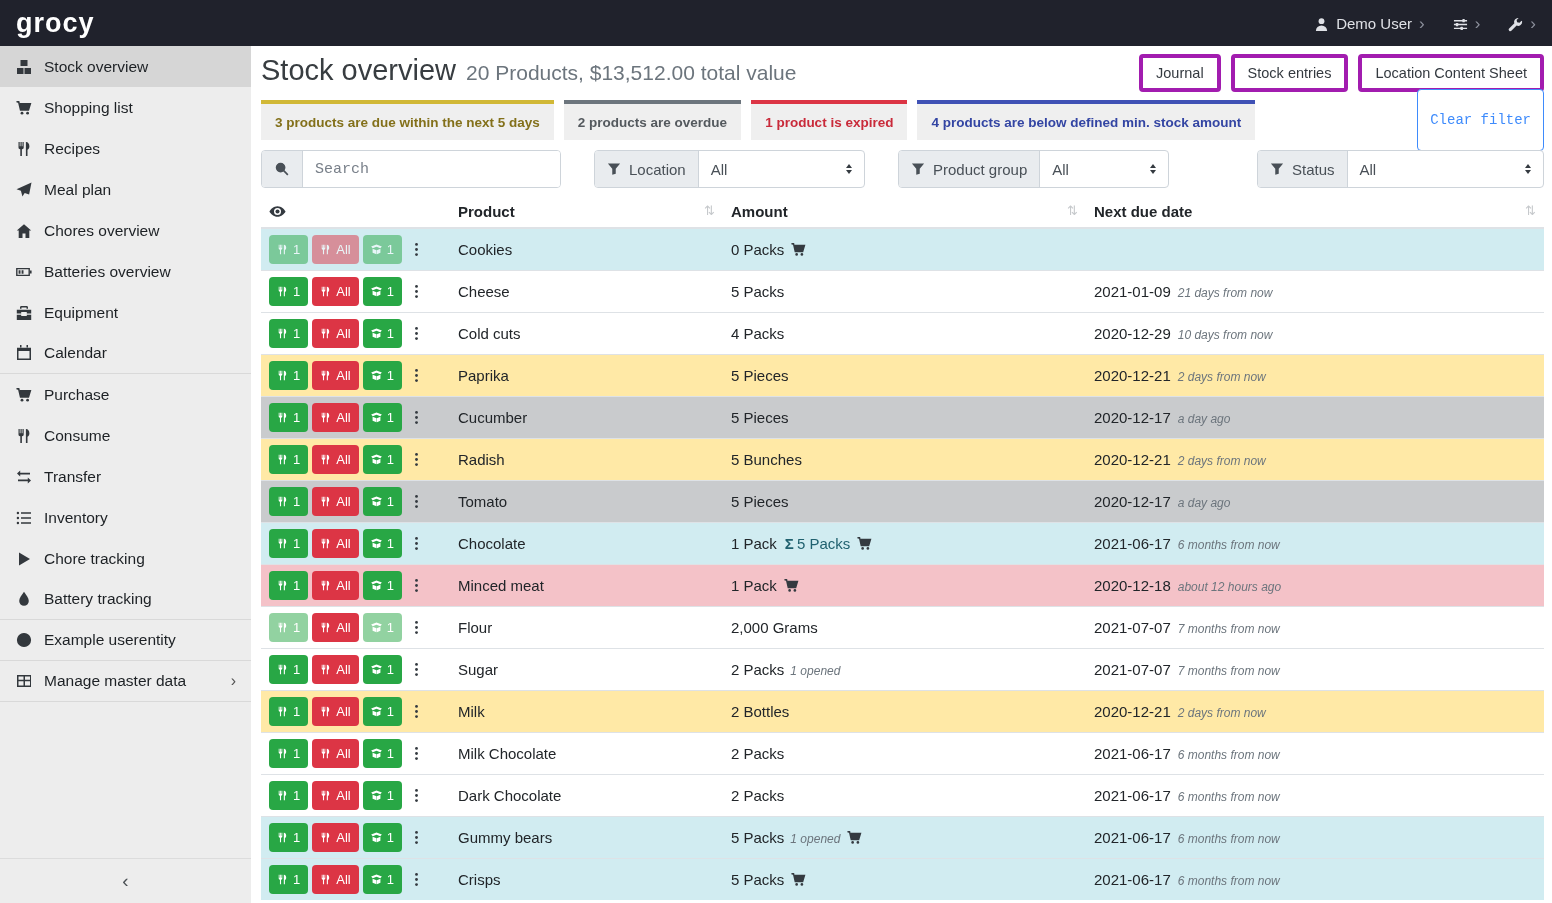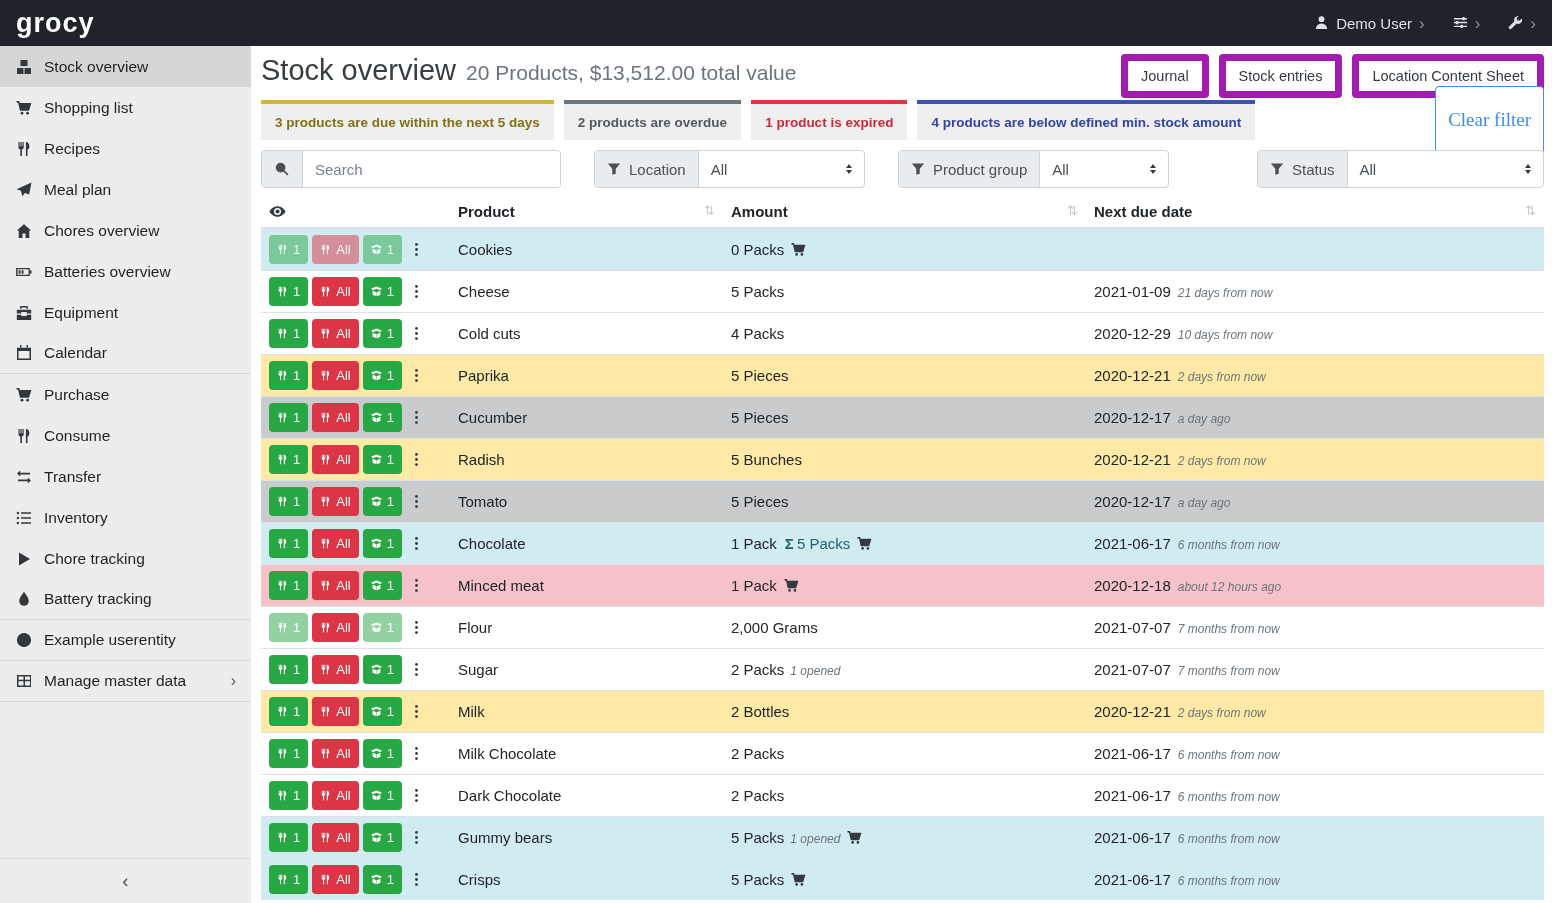--- a/index.html
+++ b/index.html
@@ -3,52 +3,52 @@
 <meta charset="utf-8">
 <style>
   *{box-sizing:border-box;margin:0;padding:0}
   html,body{width:1552px;height:903px;overflow:hidden}
   body{font-family:"Liberation Sans",sans-serif;font-size:15px;color:#212529;background:#fff}
   .icon svg{width:1em;height:1em;display:block;fill:currentColor}
   
   .topbar{height:46px;background:var(--topbar-bg);display:flex;align-items:center;justify-content:space-between;padding:0 16px}
   .logo{color:#fff;font-size:27px;font-weight:bold;letter-spacing:1px;cursor:pointer}
   .topbar-right{display:flex;align-items:center;gap:28px;color:#dfe1e6}
-  .topbar-item{display:flex;align-items:flex-start;gap:7px;cursor:pointer;font-size:15px}
+  .topbar-item{display:flex;align-items:flex-end;gap:7px;cursor:pointer;font-size:15px}
   .topbar-item .icon{font-size:15px}
   .chev{color:#8d919d;font-size:17px;line-height:1}
   
   .layout{display:flex;height:857px}
   .sidebar{width:251px;background:var(--sidebar-bg);position:relative;flex:none}
   .side-item{display:flex;align-items:center;gap:11px;height:41px;padding:0 15px;font-size:15.5px;color:#1d2125;cursor:pointer}
   .side-item .icon{font-size:16px;color:#33383d;width:18px;display:flex;justify-content:center}
   .side-item.active{background:var(--sidebar-active)}
   .side-item.divider-after{border-bottom:1px solid #d9d9d9}
   .side-item .item-chev{margin-left:auto;color:#555;font-size:16px}
   .collapse-bar{position:absolute;bottom:0;left:0;width:100%;height:45px;border-top:1px solid #dcdcdc;display:flex;align-items:center;justify-content:center;color:#4a4f54;font-size:19px;cursor:pointer;background:var(--sidebar-bg)}
   
   .content{flex:1;padding:6px 8px 0 10px;overflow:hidden;background:#fff}
   .page-header{display:flex;align-items:baseline;margin:2px 0 8px;height:38px}
   .title{font-size:29px;font-weight:500;color:#383d41;margin-right:10px;white-space:nowrap}
   .subtitle{font-size:21px;color:#6c757d;white-space:nowrap}
   .header-actions{margin-left:auto;display:flex;gap:10px;align-self:flex-start}
-  .btn-outline{border:7px solid #a21caf;background:#fff;color:#343a40;border-radius:4px;padding:7px 13px;font-size:14.5px;cursor:pointer;font-family:inherit;white-space:nowrap}
+  .btn-outline{border:4px solid #a21caf;background:#fff;color:#343a40;border-radius:4px;padding:7px 13px;font-size:14.5px;cursor:pointer;font-family:inherit;white-space:nowrap}
   
   .filter-messages{display:flex;align-items:center;margin-bottom:10px;height:40px}
   .msgs{display:flex;gap:10px;align-items:stretch;height:100%}
   .filter-msg{border:none;border-top:4px solid;background:#efefef;padding:0 14px;font-size:13.5px;font-weight:bold;cursor:pointer;font-family:inherit;white-space:nowrap}
-  .clear-filter{margin-left:auto;border:1px solid var(--clear-filter-blue);color:var(--clear-filter-blue);background:#fff;border-radius:4px;padding:22px 12px;font-size:19px;cursor:pointer;font-family:Liberation Serif, serif;white-space:nowrap}
+  .clear-filter{margin-left:auto;border:1px solid var(--clear-filter-blue);color:var(--clear-filter-blue);background:#fff;border-radius:4px;padding:22px 12px;font-size:14px;cursor:pointer;font-family:Liberation Mono, monospace;white-space:nowrap}
   
   .filter-row{display:flex;gap:33px;margin-bottom:8px;height:38px}
   .input-group{display:flex;height:38px;border:1px solid #ced4da;border-radius:4px;background:#fff;overflow:hidden}
   .addon{background:#e9ecef;display:flex;align-items:center;gap:8px;padding:0 12px;color:#495057;border-right:1px solid #ced4da;font-size:15px;white-space:nowrap}
   .addon .icon{font-size:14px;color:#495057}
   .search-group{width:300px}
   .search-group .addon{padding:0 13px}
-  input.search{border:none;outline:none;padding:0 12px;font-size:15px;flex:1;color:#495057;font-family:Liberation Sans, sans-serif;min-width:0}
+  input.search{border:none;outline:none;padding:0 12px;font-size:15px;flex:1;color:#495057;font-family:Liberation Mono, monospace;min-width:0}
   input.search::placeholder{color:#79808a}
   .filter-group{width:271px}
   .status-group{width:287px;margin-left:auto}
   .select{display:flex;align-items:center;justify-content:space-between;padding:0 12px;flex:1;cursor:pointer}
   .select-value{font-size:15px;color:#495057}
   .sel-arrow{display:flex;flex-direction:column;gap:2px}
   .caret-up{width:0;height:0;border-left:3.5px solid transparent;border-right:3.5px solid transparent;border-bottom:4.5px solid #343a40;display:block}
   .caret-down{width:0;height:0;border-left:3.5px solid transparent;border-right:3.5px solid transparent;border-top:4.5px solid #343a40;display:block}
   
   .stock-table{width:100%;border-collapse:collapse;table-layout:fixed}

